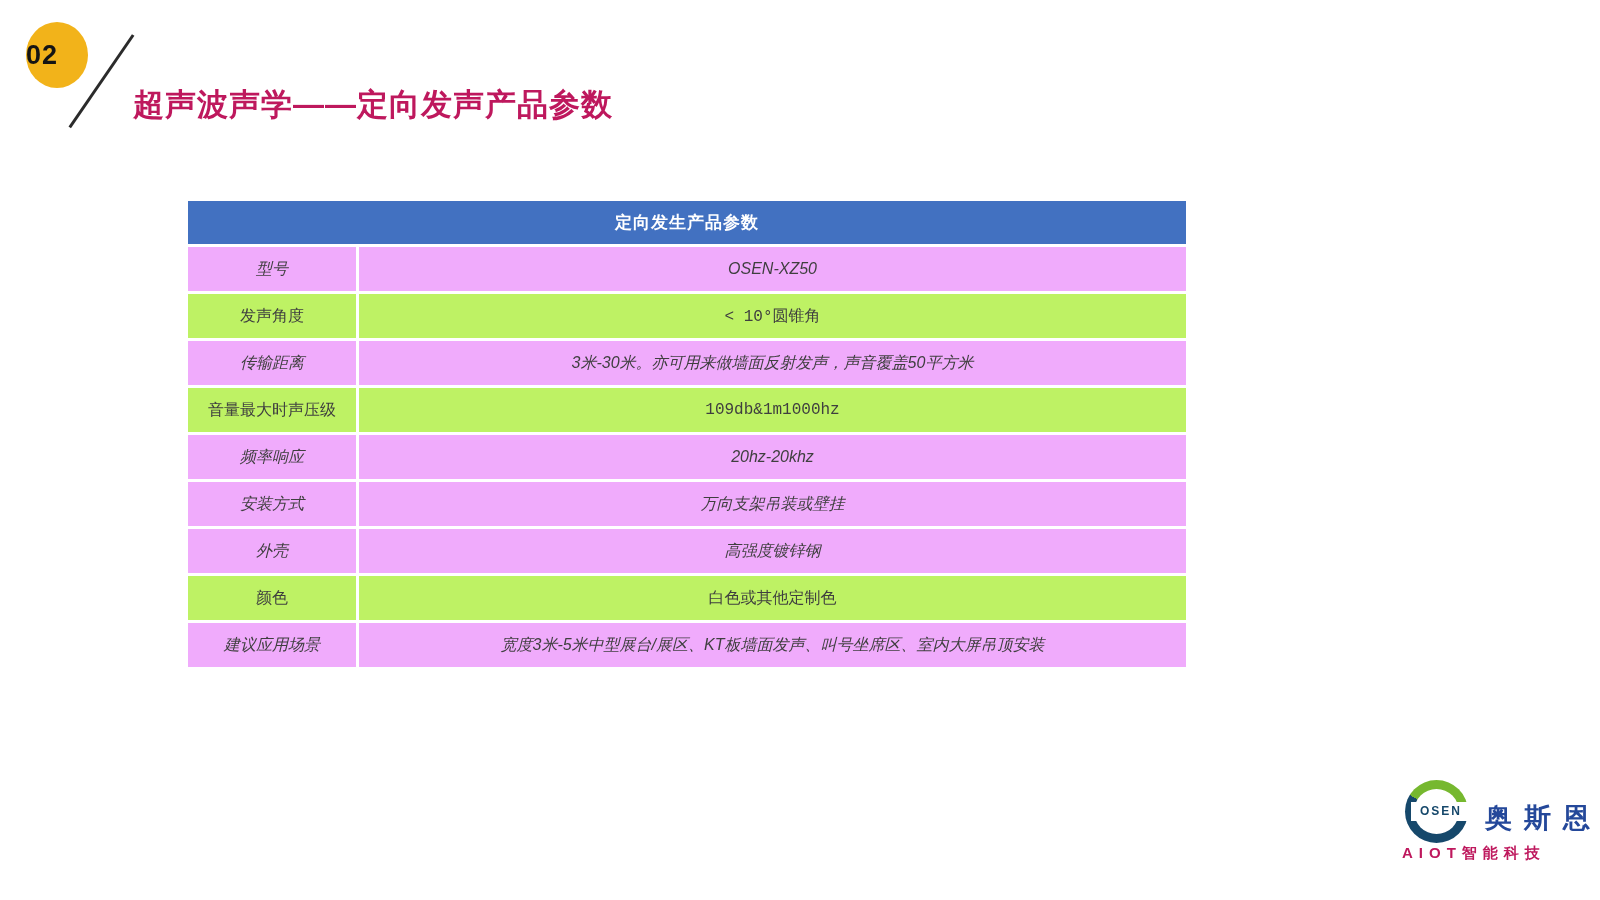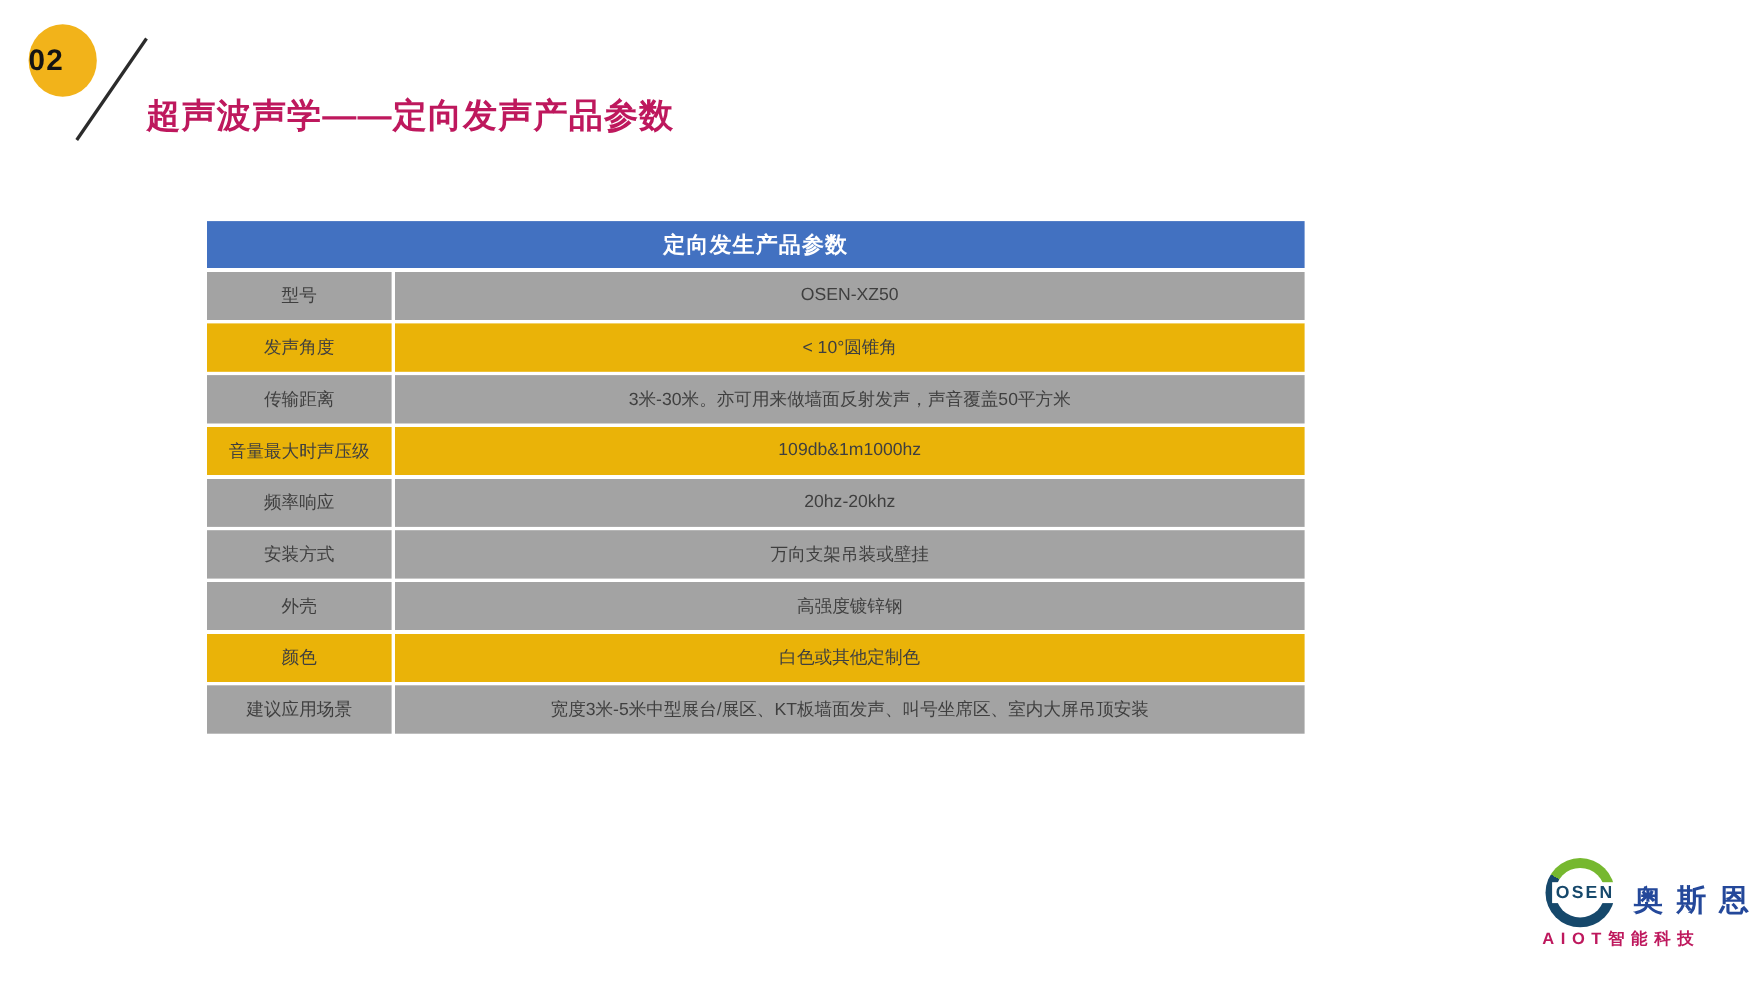--- a/index.html
+++ b/index.html
@@ -60,27 +60,27 @@
     text-align: center;
     vertical-align: middle;
     font-size: 16px;
     overflow: hidden;
     white-space: nowrap;
   }
   table.spec th {
     height: 46px;
     background: #4271C1;
     color: #ffffff;
-    font-size: 20px;
+    font-size: 17px;
     font-weight: bold;
     letter-spacing: 1px;
   }
   table.spec td { height: 47px; color: #3f3f3f; }
-  table.spec tr.band-dark td  { background: #a3a3a3; }
-  table.spec tr.band-light td { background: #eab308; }
+  table.spec tr.band-dark td  { background: #f0abfc; font-style: italic; }
+  table.spec tr.band-light td { background: #bef264; font-family: Liberation Mono, monospace; }
 
   
   .logo { position: absolute; left: 1395px; top: 778px; width: 200px; height: 95px; }
   .ring {
     position: absolute; left: 10px; top: 2px;
     width: 63px; height: 63px;
     border-radius: 50%;
     background: conic-gradient(from 0deg,
       #76B82F 0deg 95deg,
       #16486B 95deg 302deg,
@@ -89,21 +89,21 @@
   .ring-inner {
     position: absolute; left: 9px; top: 9px; right: 9px; bottom: 9px;
     background: #ffffff;
     border-radius: 50%;
   }
   .ring-label {
     position: absolute; left: 6px; top: 22px;
     width: 60px; height: 19px;
     background: #ffffff;
     color: #16486B;
-    font-size: 16px; font-weight: bold;
+    font-size: 12px; font-weight: bold;
     letter-spacing: 2px;
     text-align: center; line-height: 19px;
   }
   .logo-name {
     position: absolute; left: 90px; top: 22px;
     font-size: 27px; font-weight: bold;
     color: #24489A;
     letter-spacing: 12px;
     white-space: nowrap;
   }

